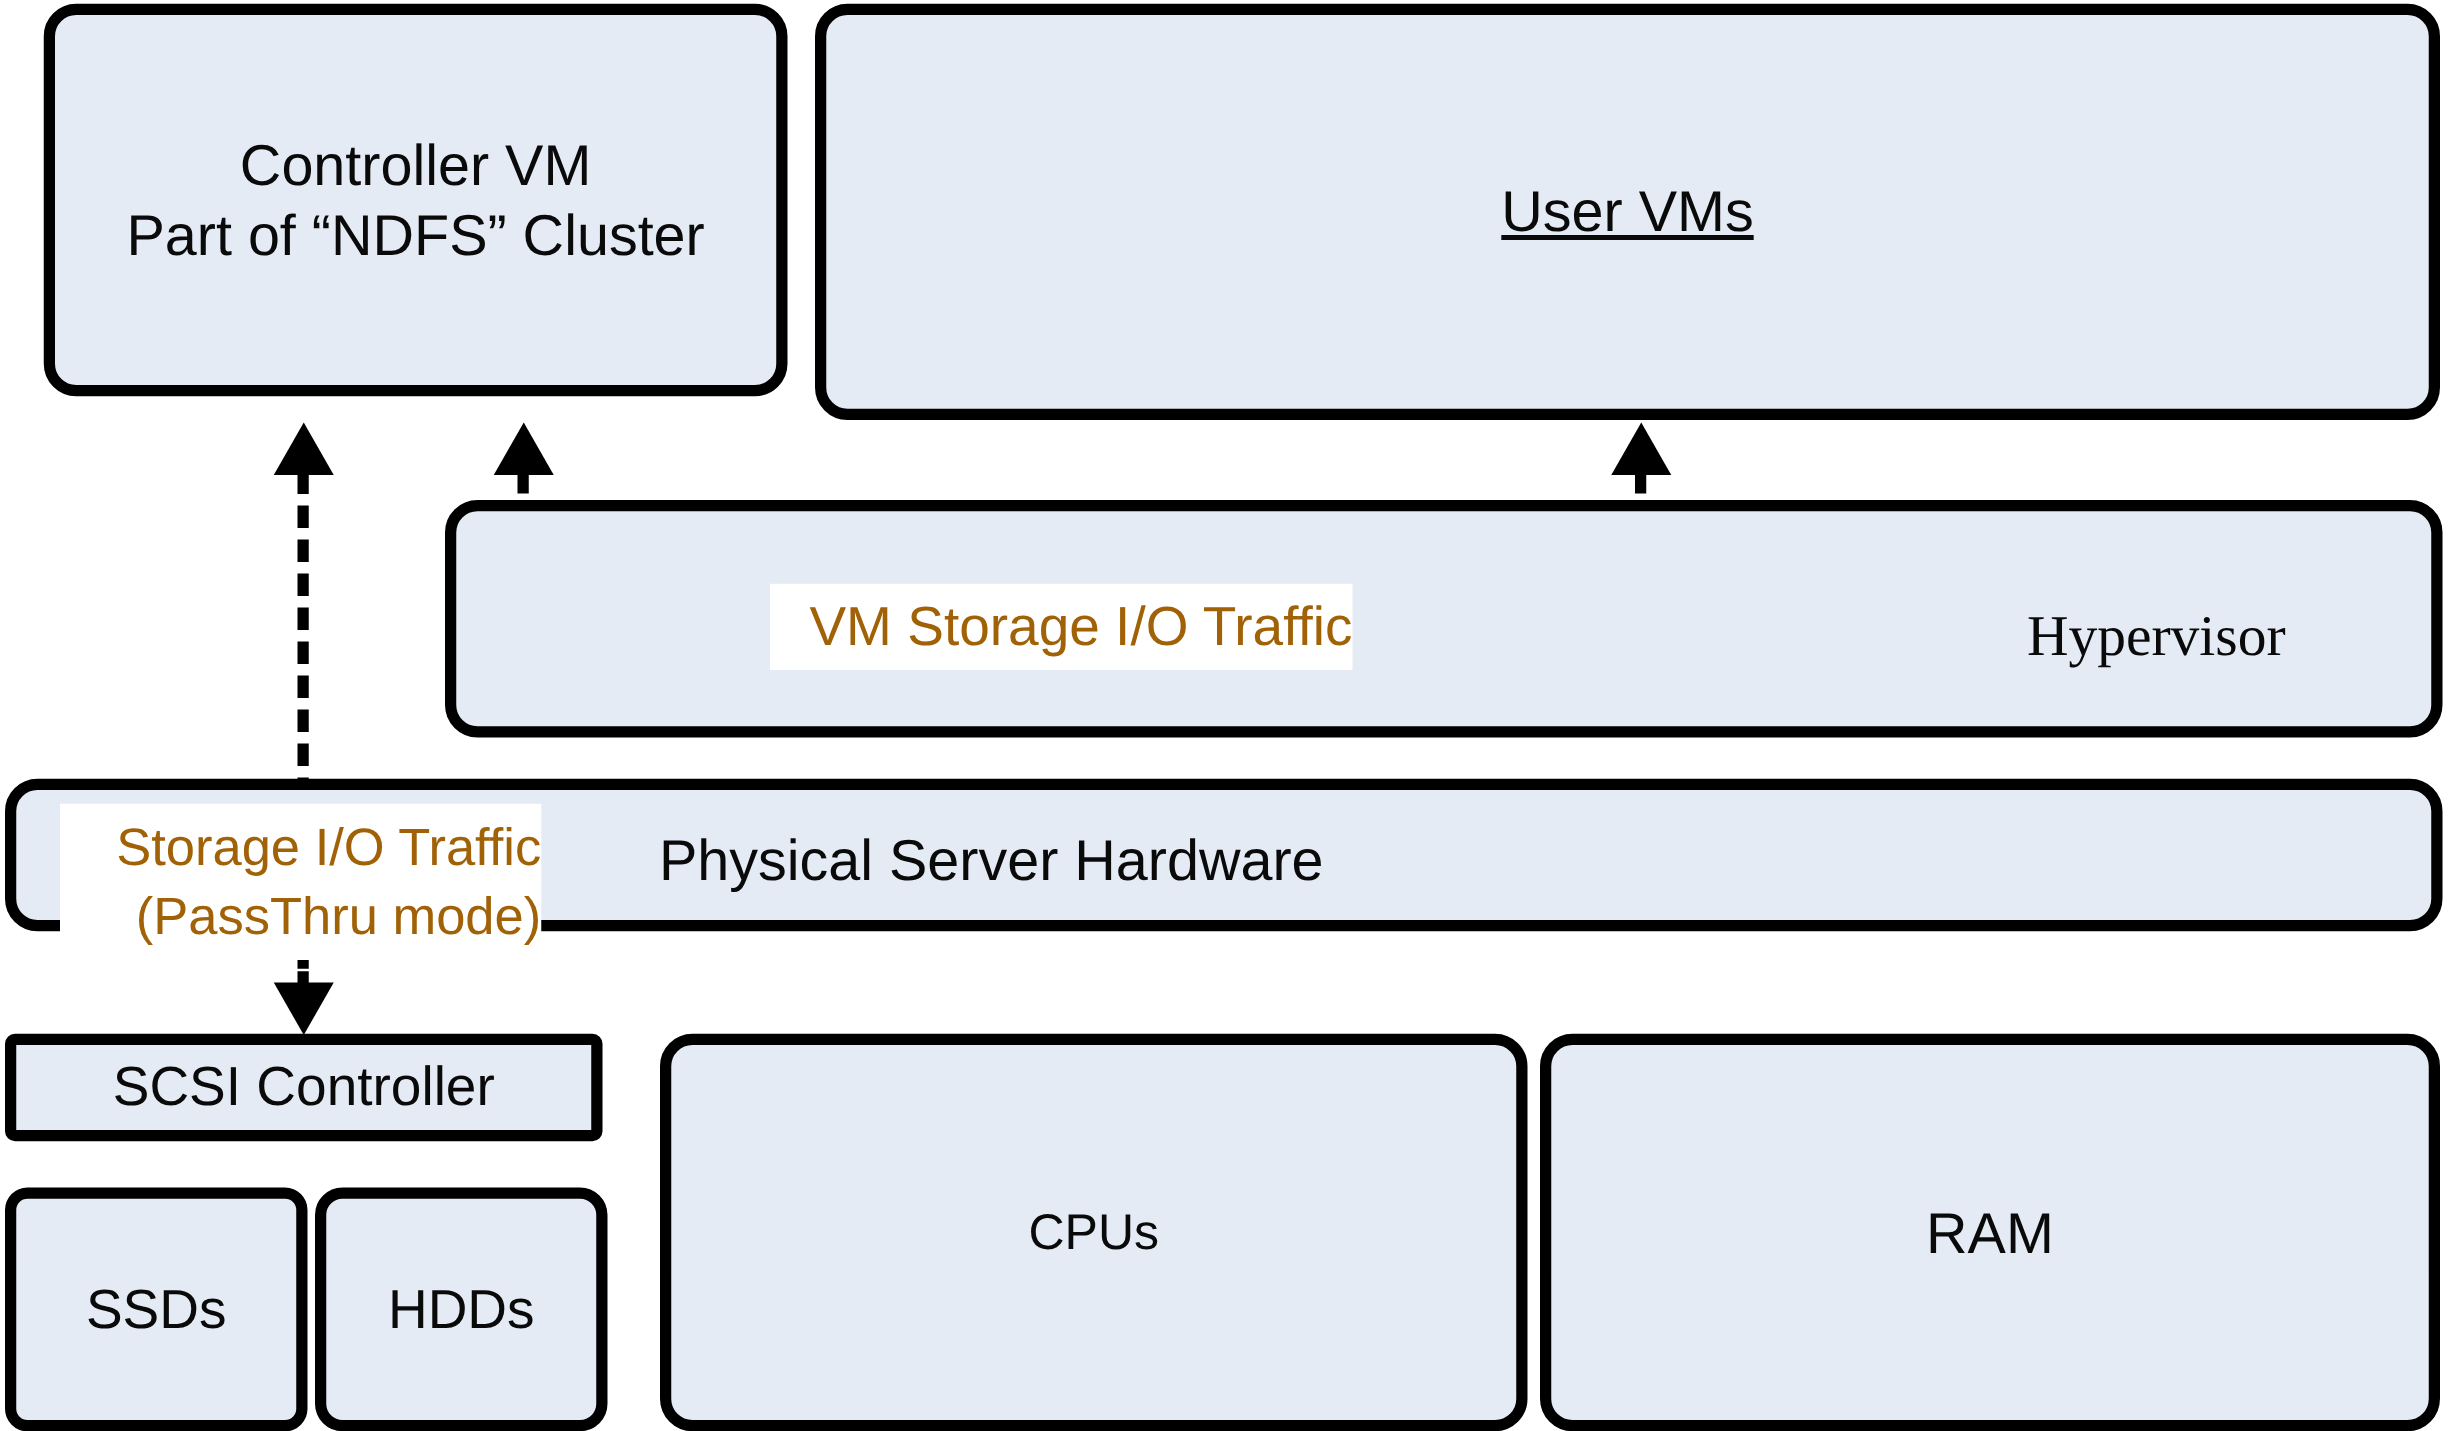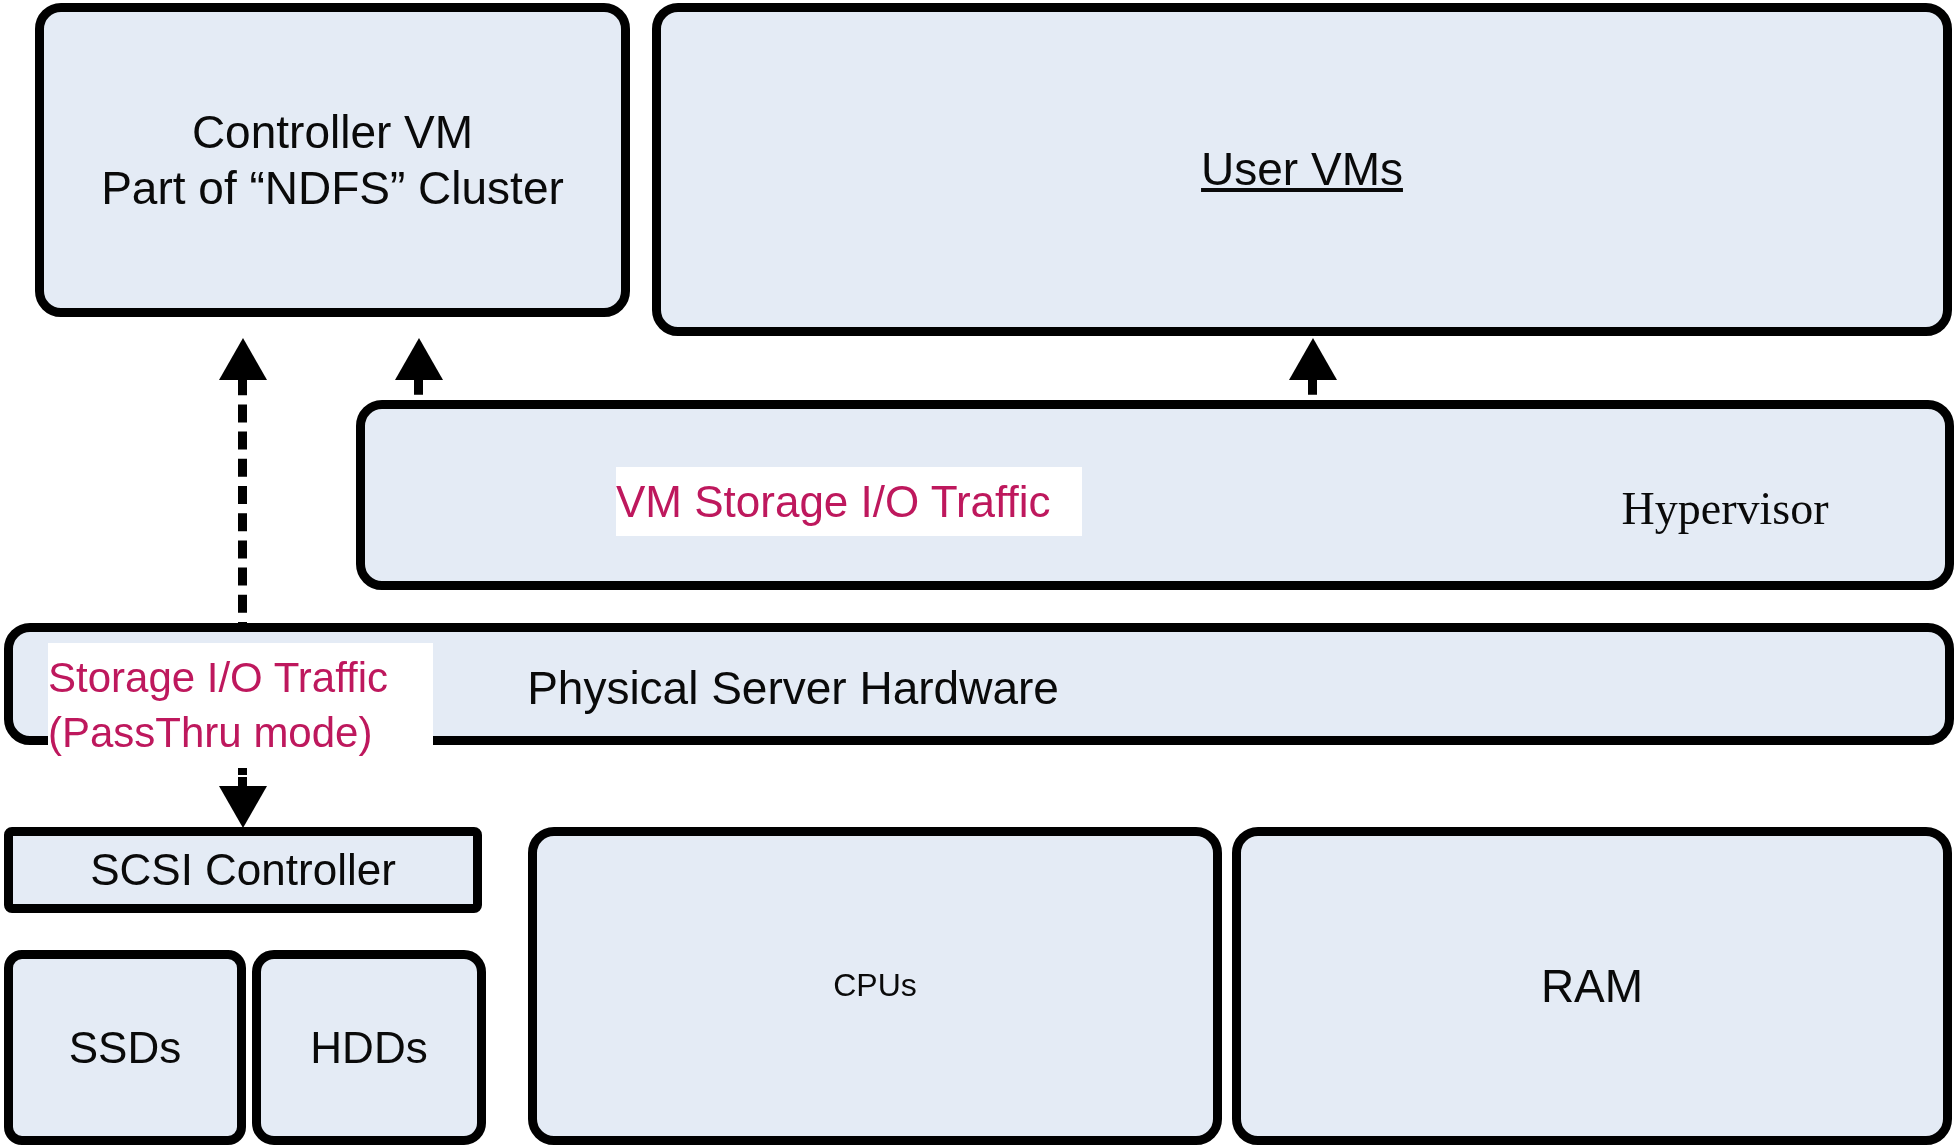--- a/index.html
+++ b/index.html
@@ -38,21 +38,21 @@
   }
 
   
   #box-controller-vm { left: 5px;    top: 3px;   width: 595px;  height: 314px; font-size: 46px; margin-left: 30px; }
   #box-user-vms      { left: 652px;  top: 3px;   width: 1300px; height: 333px; font-size: 46px; text-decoration: underline; }
   #box-hypervisor    { left: 356px;  top: 400px; width: 1598px; height: 190px; font-size: 46px; }
   #box-physical-hw   { left: 4px;    top: 623px; width: 1950px; height: 122px; font-size: 46px; }
   #box-scsi          { left: 4px;    top: 827px; width: 478px;  height: 86px; font-size: 44px; border-radius: 8px; }
   #box-ssds          { left: 4px;    top: 950px; width: 242px;  height: 195px; font-size: 44px; border-radius: 18px; }
   #box-hdds          { left: 252px;  top: 950px; width: 234px;  height: 195px; font-size: 44px; border-radius: 22px; }
-  #box-cpus          { left: 528px;  top: 827px; width: 694px;  height: 318px; font-size: 32px; }
+  #box-cpus          { left: 528px;  top: 827px; width: 694px;  height: 318px; font-size: 40px; }
   #box-ram           { left: 1232px; top: 827px; width: 720px;  height: 318px; font-size: 46px; }
 
   
   #box-hypervisor .label { position: absolute; left: 1180px; top: 72px; width: 360px; font-family: Liberation Serif, serif; }
   #box-physical-hw .label { position: absolute; left: 500px; top: 28px; width: 560px; }
 
   
   .dash-v {
     position: absolute;
     width: 0;
@@ -89,22 +89,22 @@
 
   #arrow-controller-a { left: 219px;  top: 338px; }
   #arrow-controller-b { left: 395px;  top: 338px; }
   #arrow-uservms      { left: 1289px; top: 338px; }
   #arrow-scsi         { left: 219px;  top: 786px; }
 
   
   .edge-label {
     position: absolute;
     background: #ffffff;
-    color: #be185d;
-    text-align: left;
+    color: #a16207;
+    text-align: right;
     line-height: 1.30;
     white-space: pre-line;
     z-index: 6;
   }
   #label-vm-storage-io {
     left: 616px; top: 467px; width: 466px;
     font-size: 44px; padding: 6px 0;
   }
   #label-storage-io-passthru {
     left: 48px; top: 643px; width: 385px;

